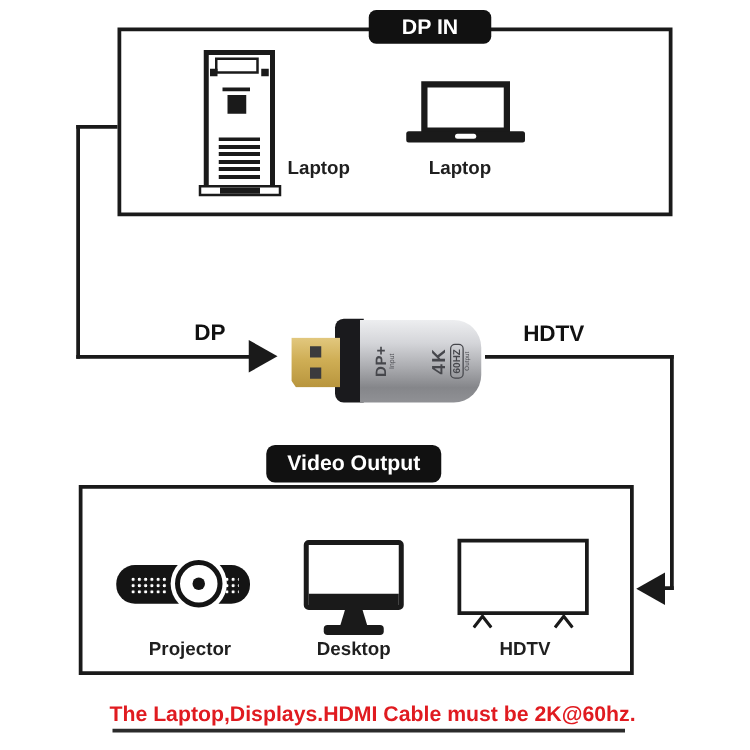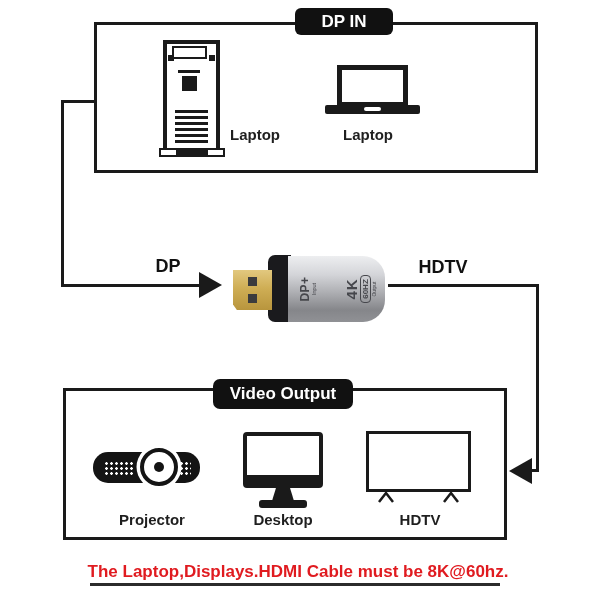--- a/index.html
+++ b/index.html
@@ -118,21 +118,21 @@
     <span class="mk-out">Output</span>
   </div>
 
   <div class="abs port-label" style="left:413px;top:257px;width:60px;">HDTV</div>
   <div class="abs line" style="left:388px;top:284px;width:151px;height:3px;"></div>
   <div class="abs line" style="left:536px;top:284px;width:3px;height:188px;"></div>
   <div class="abs line" style="left:530px;top:469px;width:9px;height:3px;"></div>
   <div class="abs arrow-left" style="left:509px;top:458px;"></div>
 
   <div class="abs box" style="left:63px;top:388px;width:444px;height:152px;"></div>
-  <div class="abs tag" style="left:213px;top:379px;width:140px;height:30px;border-radius:7px;">
+  <div class="abs tag" style="left:213px;top:356px;width:140px;height:30px;border-radius:7px;">
     <span>Video Output</span>
   </div>
 
   <div class="abs proj-body" style="left:93px;top:452px;width:107px;height:31px;">
     <div class="proj-vents" style="left:11px;width:29px;"></div>
     <div class="proj-vents" style="right:9px;width:22px;"></div>
     <div class="proj-lens">
       <div class="proj-dot"></div>
     </div>
   </div>
@@ -147,16 +147,16 @@
 
   <div class="abs tv" style="left:366px;top:431px;width:105px;height:61px;"></div>
   <svg class="abs" style="left:378px;top:491px;" width="16" height="12">
     <polyline points="1,11 8,2 15,11" fill="none" stroke="#1a1a1a" stroke-width="2.5"></polyline>
   </svg>
   <svg class="abs" style="left:443px;top:491px;" width="16" height="12">
     <polyline points="1,11 8,2 15,11" fill="none" stroke="#1a1a1a" stroke-width="2.5"></polyline>
   </svg>
   <div class="abs dev-label" style="left:380px;top:511px;width:80px;">HDTV</div>
 
-  <div class="abs caption" style="left:48px;top:562px;width:500px;color:#e01b20;">The Laptop,Displays.HDMI Cable must be 8K@60hz.</div>
+  <div class="abs caption" style="left:48px;top:562px;width:500px;color:#e01b20;">The Laptop,Displays.HDMI Cable must be 2K@60hz.</div>
   <div class="abs line" style="left:90px;top:583px;width:410px;height:3px;background:#2b2b2b;"></div>
 
 </div>
 
 </body></html>

